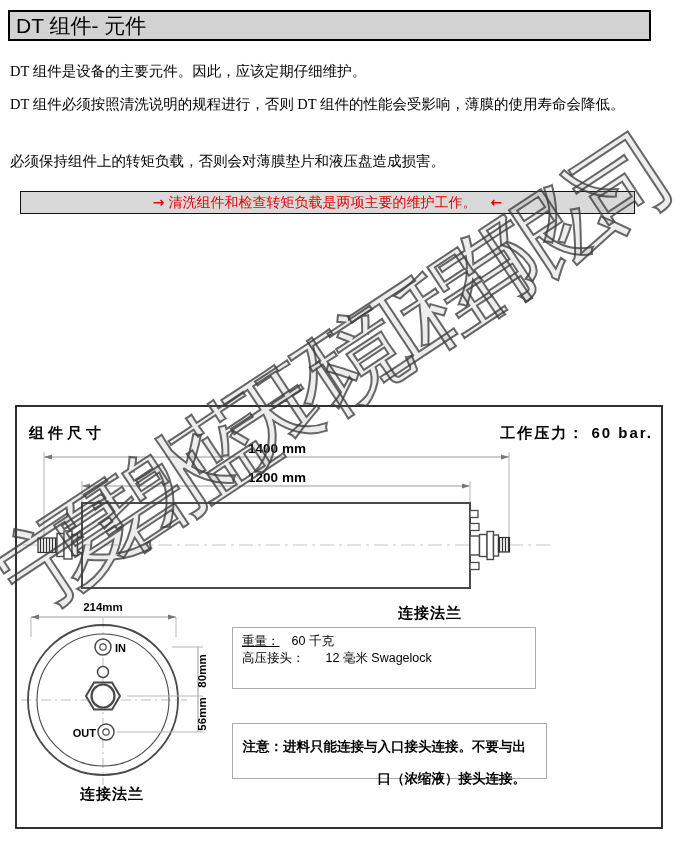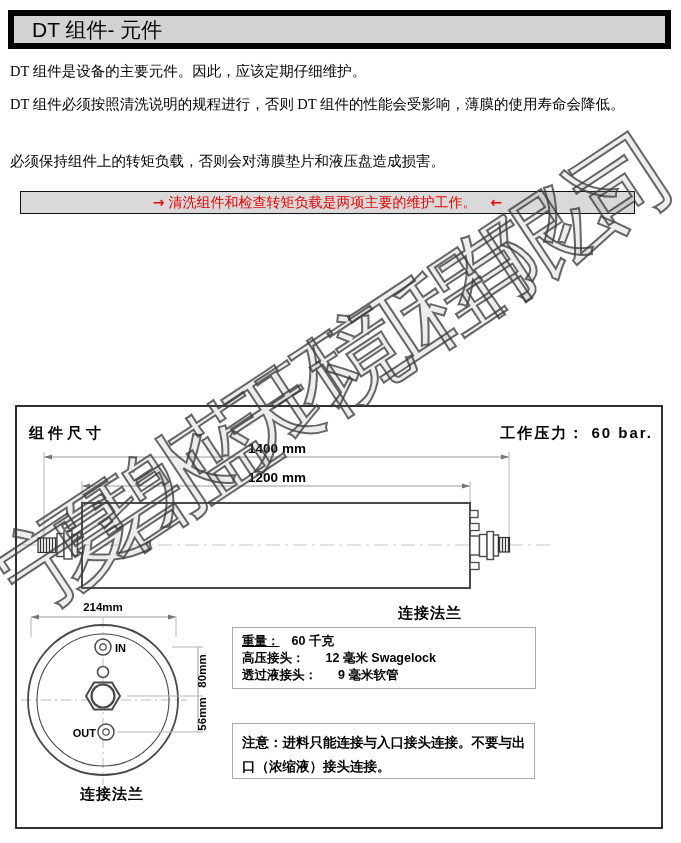--- a/index.html
+++ b/index.html
@@ -1,23 +1,23 @@
 <!DOCTYPE html>
 <html><head>
 <meta charset="utf-8">
 <style>
   html,body{margin:0;padding:0;background:#fff;}
   #page{position:relative;width:681px;height:843px;background:#ffffff;overflow:hidden;
         font-family:"Liberation Serif",serif;color:#111;}
   
   .title-bar{position:absolute;left:8px;top:10px;width:633px;height:27px;
 
-             background:#d2d2d2;border:6px solid #000000;
+             background:#d2d2d2;border:2px solid #000000;
              font-family:"Liberation Sans",sans-serif;font-size:21px;line-height:27px;
-             padding-left:18px;color:#000;}
+             padding-left:6px;color:#000;}
   
   .para{position:absolute;left:10px;width:632px;font-size:14.5px;line-height:22px;
         text-align:justify;color:#000;}
   
   .warning{position:absolute;left:20px;top:191px;width:613px;height:21px;
            background:#d9d9d9;border:1.5px solid #111;text-align:center;
            font-size:14px;line-height:21px;color:#e80000;}
   .warning .arrow{font-weight:bold;font-family:"DejaVu Sans",sans-serif;}
   .warning .arrow-left{margin-left:14px;}
   .warning .warn-text{margin-left:4px;}
@@ -26,29 +26,29 @@
              transform:rotate(-33.5deg);transform-origin:550px 60px;
              font-size:95px;letter-spacing:-42px;white-space:nowrap;text-align:center;
              line-height:120px;color:rgba(130,130,130,0.14);
              -webkit-text-stroke:2px rgba(60,60,60,0.78);
              pointer-events:none;z-index:40;}
   
   .diagram{position:absolute;left:15px;top:405px;width:648px;height:476px;}
   .diagram svg{position:absolute;left:0;top:0;}
   .spec-box{position:absolute;left:217px;top:222px;width:284px;height:50px;
             border:1px solid #ababab;background:#fff;padding:5px 9px;
-            font-family:"Liberation Sans",sans-serif;font-weight:bold;
+            font-family:"Liberation Sans",sans-serif;font-weight:normal;
             font-size:12.5px;line-height:17px;color:#000;}
   .spec-label-u{text-decoration:underline;}
   .spec-val{margin-left:21px;}
   .spec-val-wide{margin-left:12px;}
   .note-box{position:absolute;left:217px;top:318px;width:284px;height:47px;
-            border:1px solid #ababab;background:#fff;padding:7px 8px 0 9px;
+            border:1px solid #ababab;background:#fff;padding:7px 20px 0 9px;
             font-family:"Liberation Sans",sans-serif;font-weight:bold;
-            font-size:13.5px;line-height:24px;color:#000;}
+            font-size:13.5px;line-height:32px;color:#000;text-align:right;}
   text{font-family:"Liberation Sans",sans-serif;fill:#000;}
   .t-section{font-size:15px;font-weight:bold;letter-spacing:4px;}
   .t-pressure{font-size:15px;font-weight:bold;letter-spacing:2px;}
   .t-dim{font-size:13.5px;font-weight:bold;}
   .t-dim-s{font-size:11.5px;font-weight:bold;}
   .t-port{font-size:11px;font-weight:bold;}
   .t-flange{font-size:15px;font-weight:bold;letter-spacing:1px;}
 </style>
 </head>
 <body>
@@ -150,20 +150,19 @@
         <text x="191" y="266" class="t-dim-s" text-anchor="middle" transform="rotate(-90 191 266)">80mm</text>
         <text x="191" y="309" class="t-dim-s" text-anchor="middle" transform="rotate(-90 191 309)">56mm</text>
       </g>
 
       <text x="97" y="394" class="t-flange" text-anchor="middle">连接法兰</text>
     </svg>
 
     <div class="spec-box">
       <div><span class="spec-label-u">重量：</span><span class="spec-val spec-val-wide">60 千克</span></div>
       <div><span>高压接头：</span><span class="spec-val">12 毫米 Swagelock</span></div>
-      <div><span>透过液接头：</span><span class="spec-val">9 毫米软管</span></div>
     </div>
 
     <div class="note-box">注意：进料只能连接与入口接头连接。不要与出口（浓缩液）接头连接。</div>
   </div>
 
   <div class="watermark">宁夏碧水蓝天环境工程有限公司</div>
 </div>
 
 </body></html>

